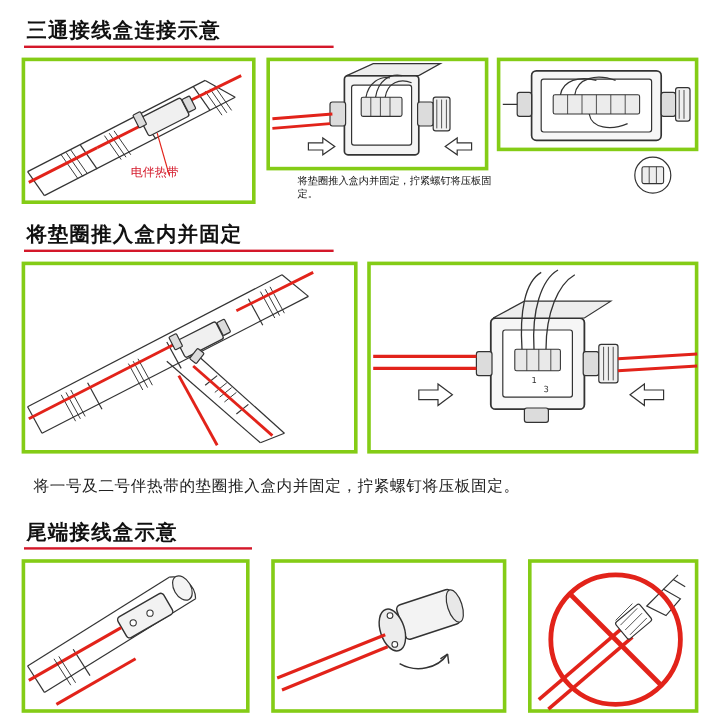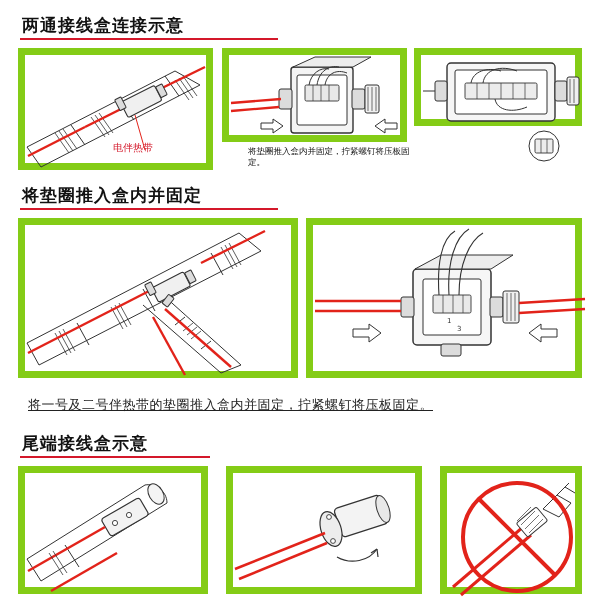--- a/index.html
+++ b/index.html
@@ -27,21 +27,21 @@
     letter-spacing: 1px;
     white-space: nowrap;
   }
   .title-underline {
     position: absolute;
     height: 2px;
     background: #d4182a;
   }
   .panel {
     position: absolute;
-    border: 7px solid #84cc16;
+    border: 3px solid #84cc16;
     background: #ffffff;
     box-sizing: border-box;
   }
   .caption {
     position: absolute;
     font-size: 8.5px;
     color: #111;
     line-height: 1.35;
     text-align: left;
   }
@@ -58,21 +58,21 @@
     color: #d4182a;
     white-space: nowrap;
   }
   svg { display: block; }
 </style>
 </head>
 <body>
 
 <div class="page">
 
-  <div class="section-title" style="left:22px; top:14px;">两通接线盒连接示意</div>
+  <div class="section-title" style="left:22px; top:14px;">三通接线盒连接示意</div>
   <div class="title-underline" style="left:20px; top:38px; width:258px;"></div>
 
   <div class="panel" style="left:18px; top:48px; width:195px; height:122px;">
     <svg width="193" height="120" viewBox="0 0 193 120">
 
       <g stroke="#333" stroke-width="1" fill="none">
         <path d="M2 92 L150 16"></path>
         <path d="M16 112 L175 30"></path>
         <path d="M2 92 L16 112"></path>
         <path d="M150 16 L175 30"></path>
@@ -297,21 +297,21 @@
       </g>
       <g fill="#ffffff" stroke="#333" stroke-width="1">
         <path d="M244 112 L228 112 L228 117 L216 108 L228 99 L228 104 L244 104 Z"></path>
       </g>
 
       <text x="134" y="98" font-size="7" fill="#333" font-family="DejaVu Sans">1</text>
       <text x="144" y="106" font-size="7" fill="#333" font-family="DejaVu Sans">3</text>
     </svg>
   </div>
 
-  <div class="caption-center" style="left:28px; top:396px;text-decoration:underline;">将一号及二号伴热带的垫圈推入盒内并固定，拧紧螺钉将压板固定。</div>
+  <div class="caption-center" style="left:28px; top:396px;">将一号及二号伴热带的垫圈推入盒内并固定，拧紧螺钉将压板固定。</div>
 
   <div class="section-title" style="left:22px; top:432px;">尾端接线盒示意</div>
   <div class="title-underline" style="left:20px; top:456px; width:190px;"></div>
 
   <div class="panel" style="left:18px; top:466px; width:190px; height:128px;">
     <svg width="188" height="126" viewBox="0 0 188 126">
 
       <g stroke="#333" stroke-width="1" fill="none">
         <path d="M2 86 L120 12"></path>
         <path d="M16 108 L142 30"></path>

